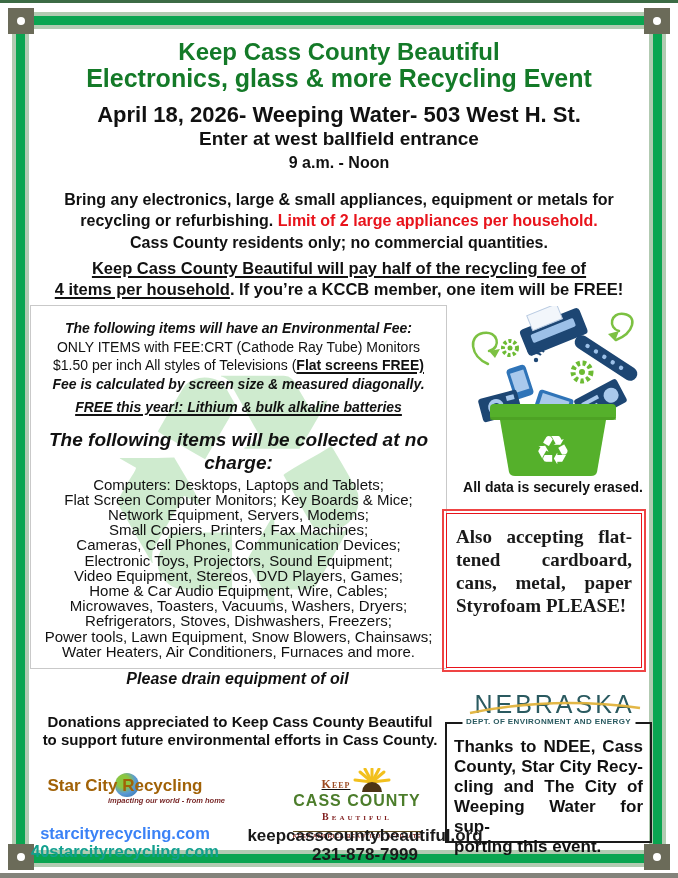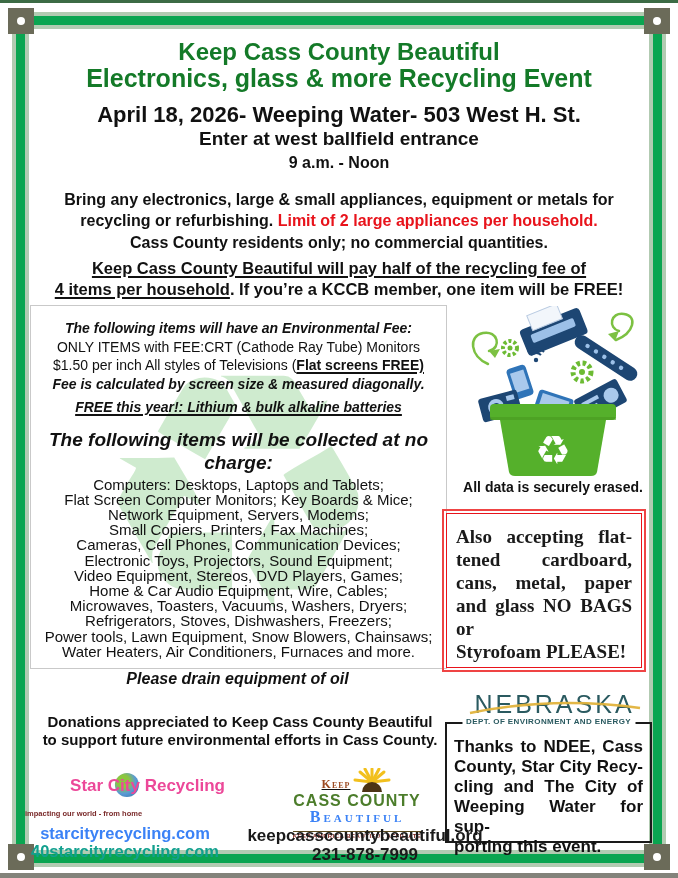--- a/index.html
+++ b/index.html
@@ -66,35 +66,35 @@
   #nebraska-word{font-size:25px;letter-spacing:3px;color:#2a5a60;text-align:center;font-weight:normal;}
   #nebraska-swoosh{position:absolute;left:0;top:0;width:205px;height:34px;pointer-events:none;}
   #thanks-box{left:445px;top:722px;width:207px;height:121px;border:2px solid #1a1a1a;box-sizing:border-box;}
   #dept-label{position:absolute;left:50%;top:-7px;transform:translateX(-50%);background:#fff;
               padding:0 4px;font-size:8px;font-weight:bold;letter-spacing:0.4px;color:#2a5a60;white-space:nowrap;}
   #thanks-text{padding:13px 7px 0 7px;font-size:17px;font-weight:bold;line-height:20px;}
 
   
   #donations{left:25px;top:713px;width:430px;font-size:15px;font-weight:bold;line-height:18px;}
   #starcity-logo{left:25px;top:776px;width:200px;}
-  #starcity-name{position:relative;z-index:1;font-size:17px;font-weight:bold;color:#ec4899;text-align:right;}
+  #starcity-name{position:relative;z-index:1;font-size:17px;font-weight:bold;color:#a16207;text-align:center;}
   #starcity-globe{position:absolute;left:50%;top:-3px;transform:translateX(-42%);width:24px;height:24px;
                   border-radius:50%;z-index:0;
                   background:radial-gradient(circle at 35% 35%,#8cc63f 0 28%,#5b9bd5 55%,#2e6da4 100%);}
-  #starcity-tagline{font-size:7.5px;color:#7a2a2a;text-align:left;margin-top:13px;font-weight:bold;}
+  #starcity-tagline{font-size:7.5px;color:#7a2a2a;text-align:right;margin-top:0;font-weight:bold;font-style:italic;}
   #starcity-links{left:25px;top:824px;width:200px;font-size:16.5px;font-weight:bold;line-height:18px;}
   #starcity-link1{color:#3b82f6;} #starcity-link2{color:#12a08e;}
 
   #kccb-logo{left:272px;top:770px;width:170px;text-align:center;}
   #kccb-keep-row{display:flex;align-items:flex-end;justify-content:center;gap:2px;height:22px;text-decoration:underline;}
   #kccb-keep{font-family:"Liberation Serif",serif;font-variant:small-caps;font-weight:bold;
              font-size:12px;color:#9c4a22;letter-spacing:1px;}
   #kccb-casscounty{font-size:16px;font-weight:bold;color:#4c7d2b;letter-spacing:1px;margin-top:0px;}
   #kccb-beautiful{font-family:"Liberation Serif",serif;font-variant:small-caps;font-weight:bold;
-                  font-size:16px;color:#3b82f6;letter-spacing:3px;line-height:14px;}
+                  font-size:10px;color:#7f1d1d;letter-spacing:3px;line-height:14px;}
   #kccb-affiliate{display:inline-block;margin-top:2px;border-top:1.5px solid #5a4a1e;padding-top:1.5px;
                   font-size:6px;font-weight:bold;color:#7a241c;letter-spacing:0.5px;white-space:nowrap;}
   #kccb-links{left:235px;top:826px;width:260px;font-size:17px;font-weight:bold;line-height:19px;color:#1a1a1a;}
 </style>
 </head>
 <body>
 
 <div id="page">
   <div class="edge-top"></div>
   <div class="edge-bottom"></div>
@@ -211,21 +211,20 @@
       </g>
     </svg>
   </div>
   <div class="abs ctr nowrap" id="erased-caption">All data is securely erased.</div>
 
   <div class="abs" id="red-box">
     <div id="red-box-inner">
         <div class="jline">Also accepting flat-</div>
         <div class="jline">tened cardboard,</div>
         <div class="jline">cans, metal, paper</div>
-        <div class="jline">and glass NO BAGS or</div>
         <div class="jlast">Styrofoam PLEASE!</div>
       </div>
   </div>
 
   <div class="abs" id="nebraska-logo">
     <div id="nebraska-word">NEBRASKA</div>
     <svg id="nebraska-swoosh" viewBox="0 0 205 34">
       <path d="M18,23 Q102,6 188,18" stroke="#e2b33c" stroke-width="2.5" fill="none" opacity="0.95"></path>
     </svg>
   </div>

